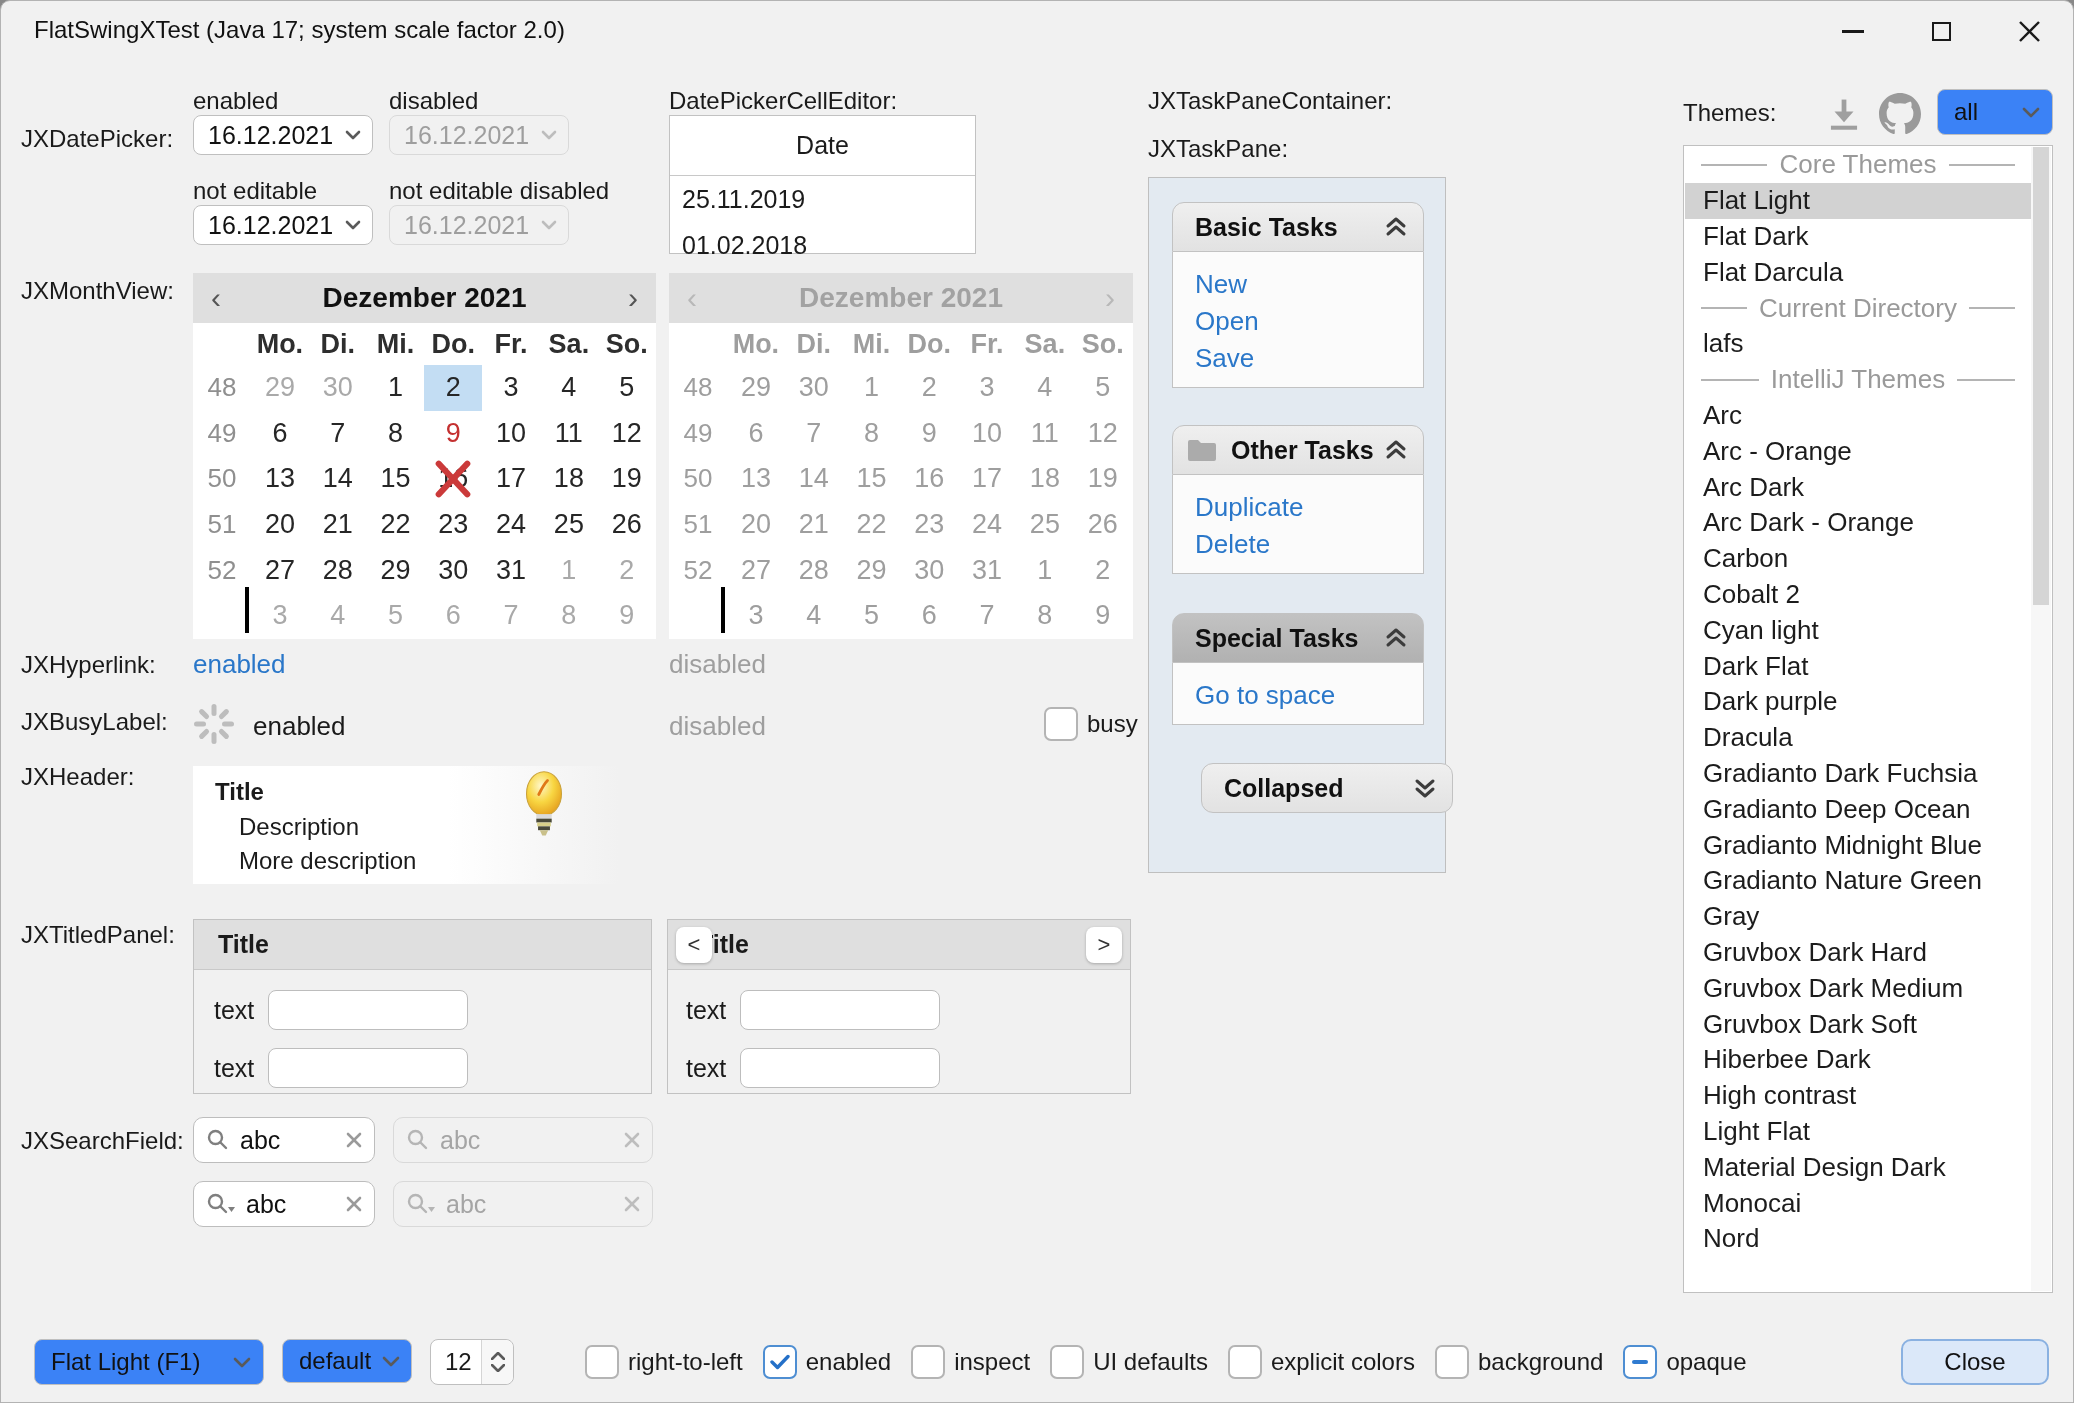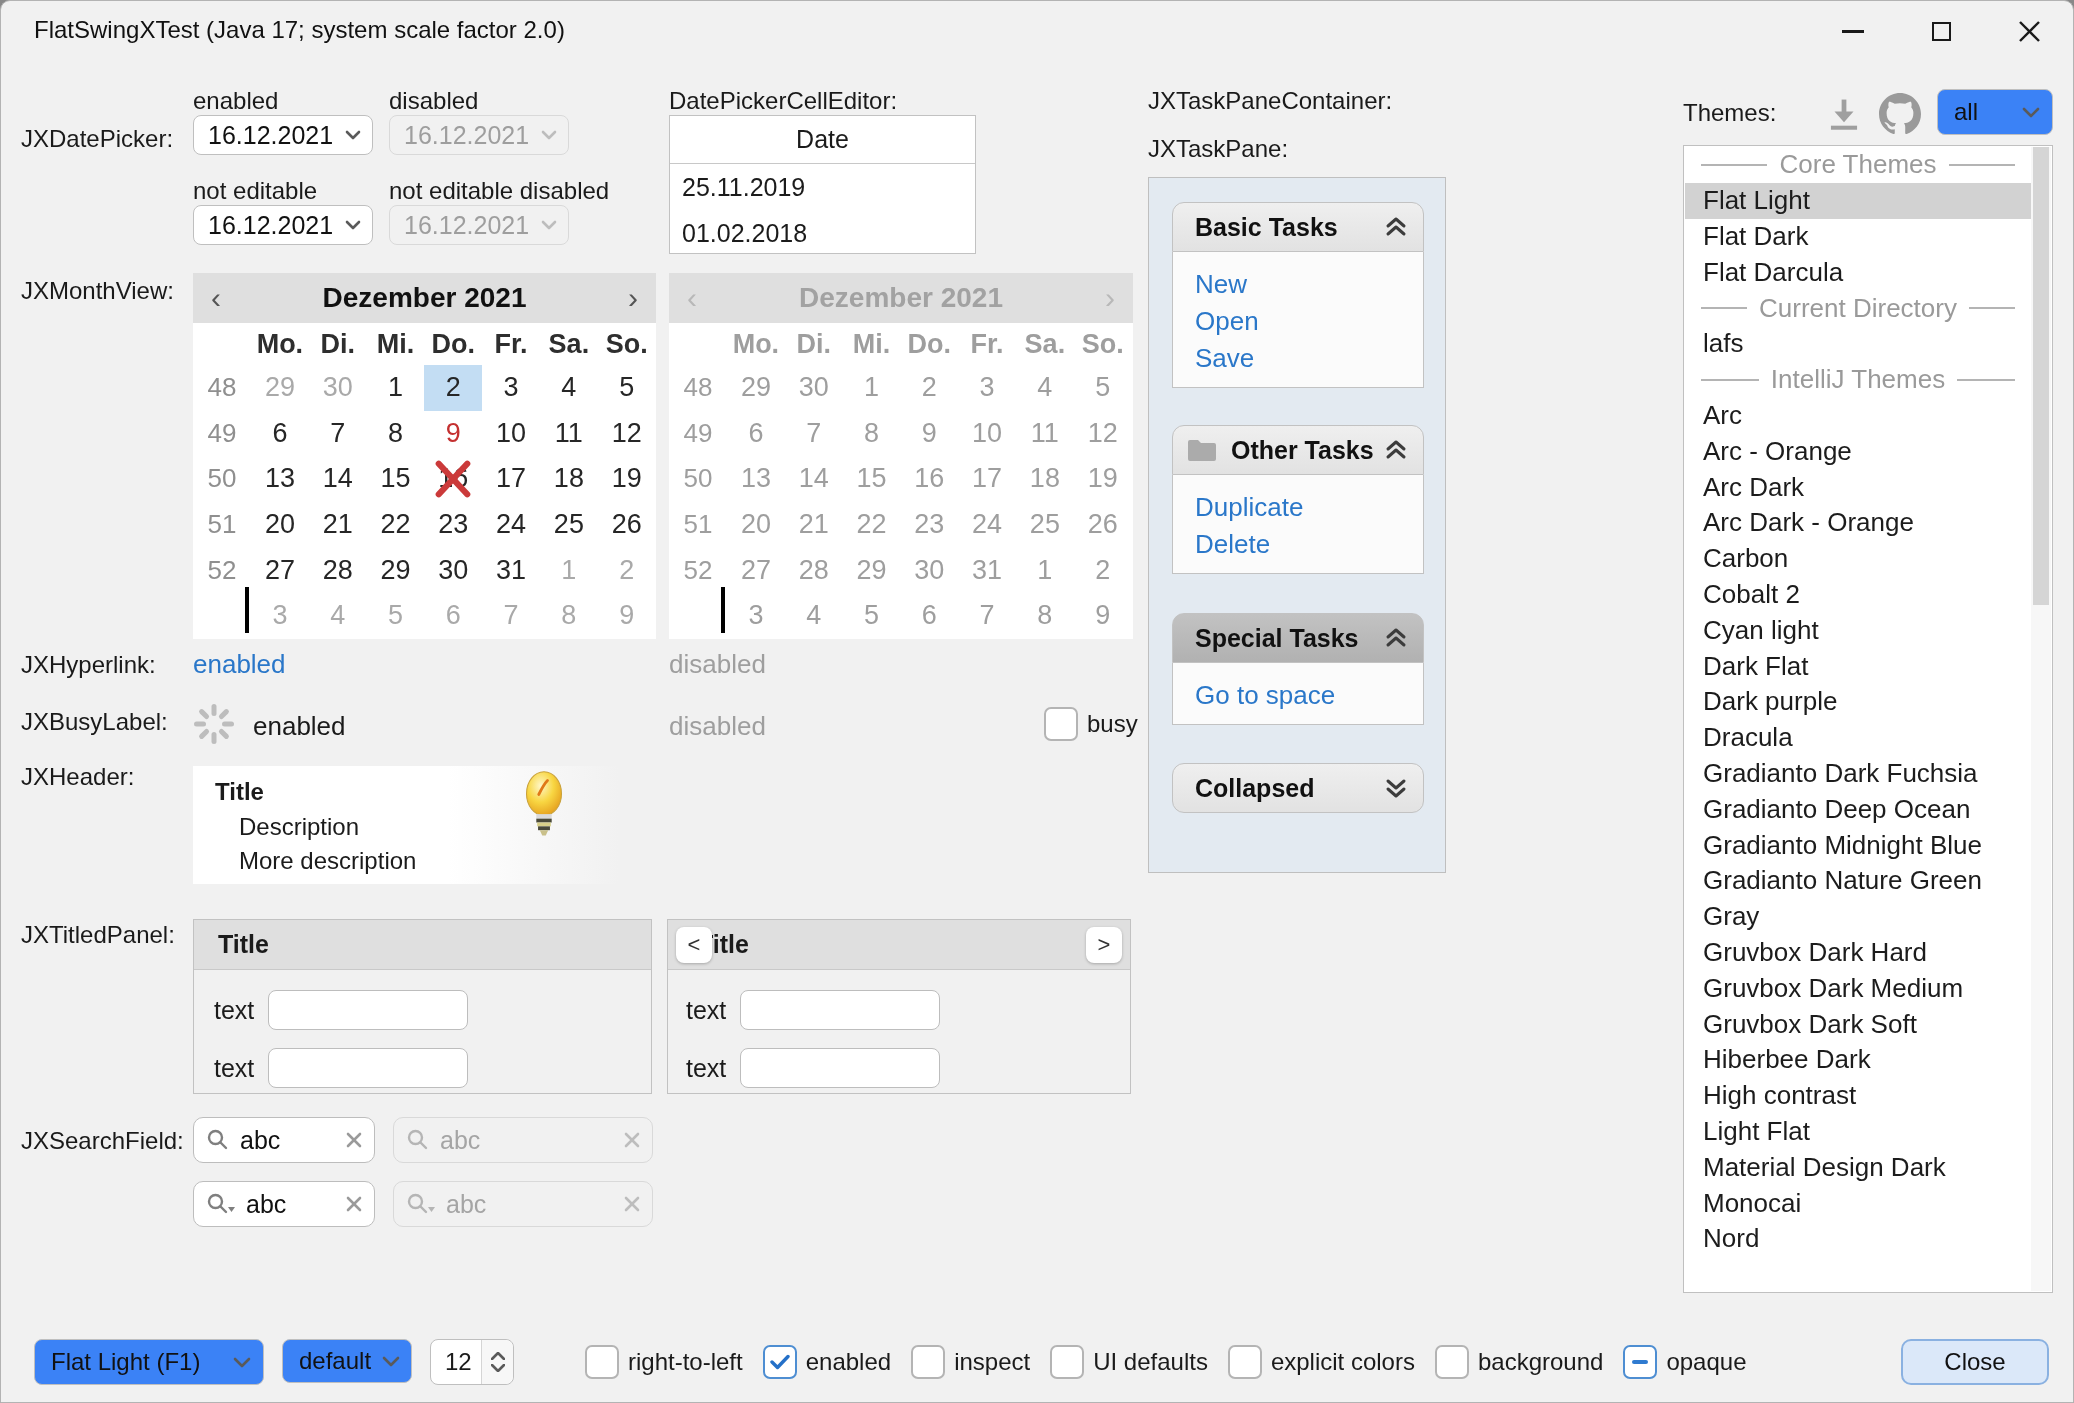--- a/index.html
+++ b/index.html
@@ -17,21 +17,21 @@
   .field{position:absolute;background:#fff;border:1px solid #bfbfbf;border-radius:8px;
          display:flex;align-items:center;font-size:25px;color:#111;}
   .field.disabled{background:#f1f1f1;border-color:#d9d9d9;color:#9e9e9e;}
   .dp-value{flex:1;padding-left:14px;}
   .dp-chevron{width:40px;display:flex;justify-content:center;}
   svg{display:block;}
   .chev path,.chev polyline{stroke:#5a5a5a;stroke-width:2.6;fill:none;stroke-linecap:round;stroke-linejoin:round;}
   .disabled .chev path,.disabled .chev polyline{stroke:#bdbdbd;}
   
   .dp-table{position:absolute;left:668px;top:114px;width:307px;height:139px;background:#fff;border:1px solid #c2c2c2;font-size:25px;}
-  .dp-table .thead{height:48px;display:flex;align-items:center;justify-content:center;border-bottom:1px solid #c8c8c8;}
+  .dp-table .thead{height:60px;display:flex;align-items:center;justify-content:center;border-bottom:1px solid #c8c8c8;}
   .dp-table .trow2{height:46px;display:flex;align-items:center;padding-left:12px;}
   
   .monthview{position:absolute;width:463px;height:366px;}
   .mv-header{position:absolute;left:0;top:0;width:100%;height:50px;background:#dfdfdf;
              display:flex;align-items:center;justify-content:space-between;padding:0 18px;}
   .mv-title{font-size:28px;font-weight:bold;color:#111;}
   .mv-arrow{font-size:30px;color:#555;cursor:default;line-height:1;}
   .mv-body{position:absolute;left:0;top:50px;width:100%;height:316px;background:#fff;}
   .mv-hrow{display:flex;height:42px;align-items:center;}
   .mv-row{display:flex;height:45.6px;align-items:center;}
@@ -583,21 +583,21 @@
         <svg class="chev2" width="22" height="20" viewBox="0 0 22 20">
             <polyline points="3,9 11,2 19,9"></polyline>
             <polyline points="3,17 11,10 19,17"></polyline>
           </svg>
       </div>
       <div class="tp-content">
 
       <div class="tp-link">Go to space</div>
         </div>
     </div>
-    <div class="tp-group" style="top:585px;">
+    <div class="tp-group" style="top:585px;margin-left:29px;">
       <div class="tp-title rounded">
         <span>Collapsed</span>
           <span class="grow"></span>
         <svg class="chev2" width="22" height="20" viewBox="0 0 22 20">
             <polyline points="3,3 11,10 19,3"></polyline>
             <polyline points="3,11 11,18 19,11"></polyline>
           </svg>
       </div>
     </div>
   </div>

